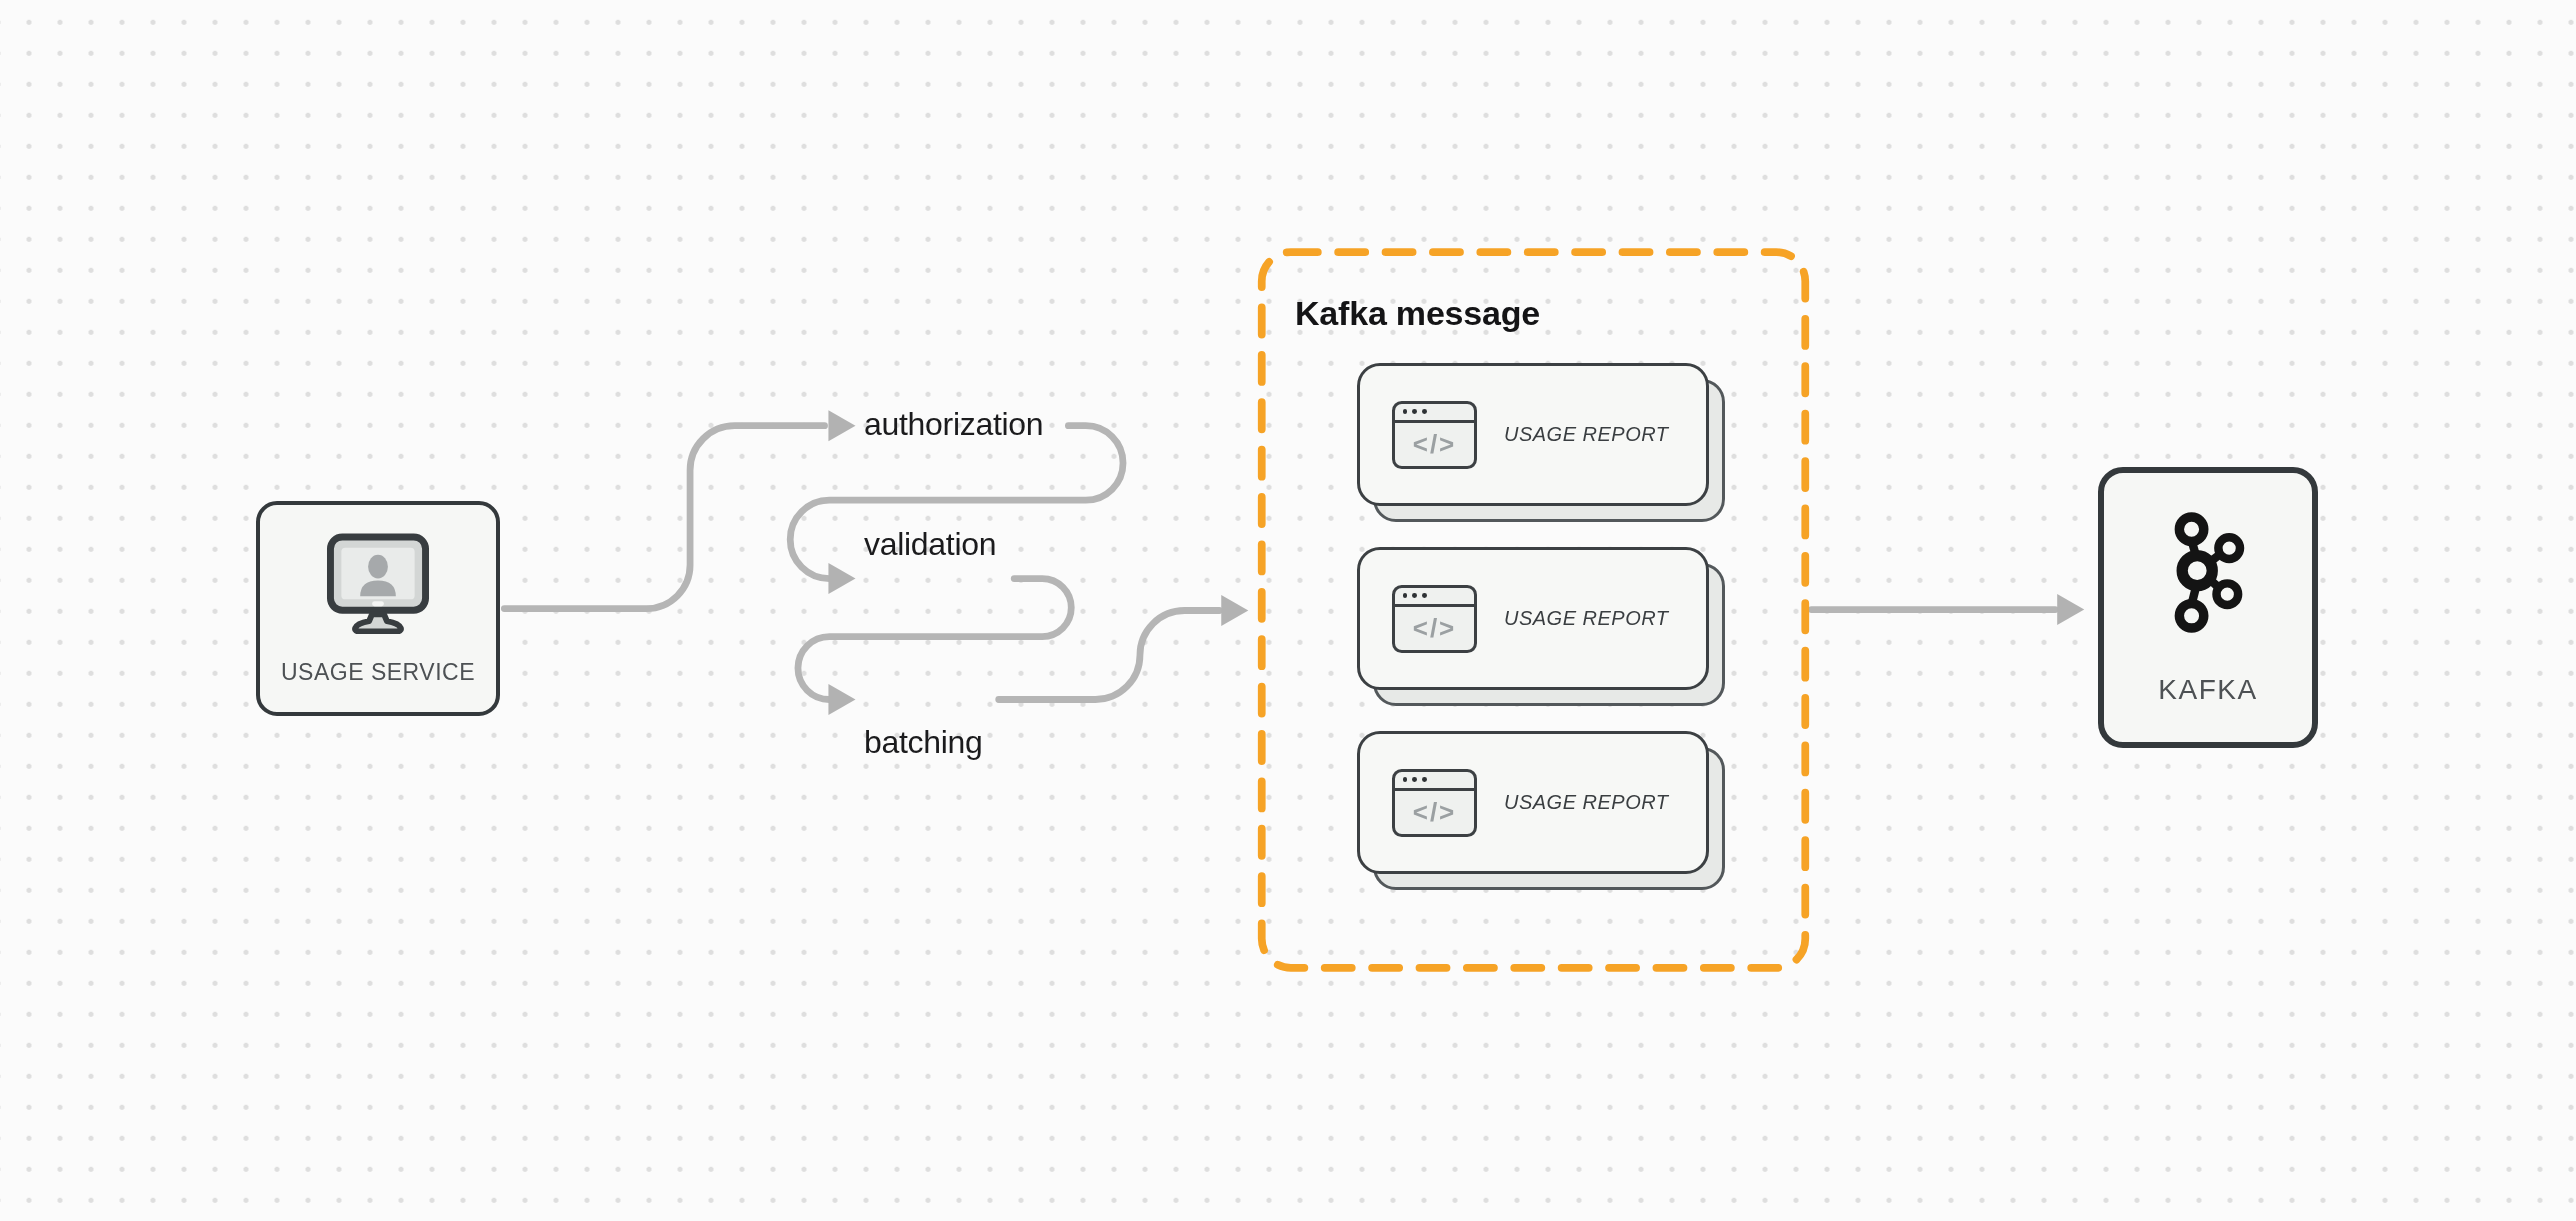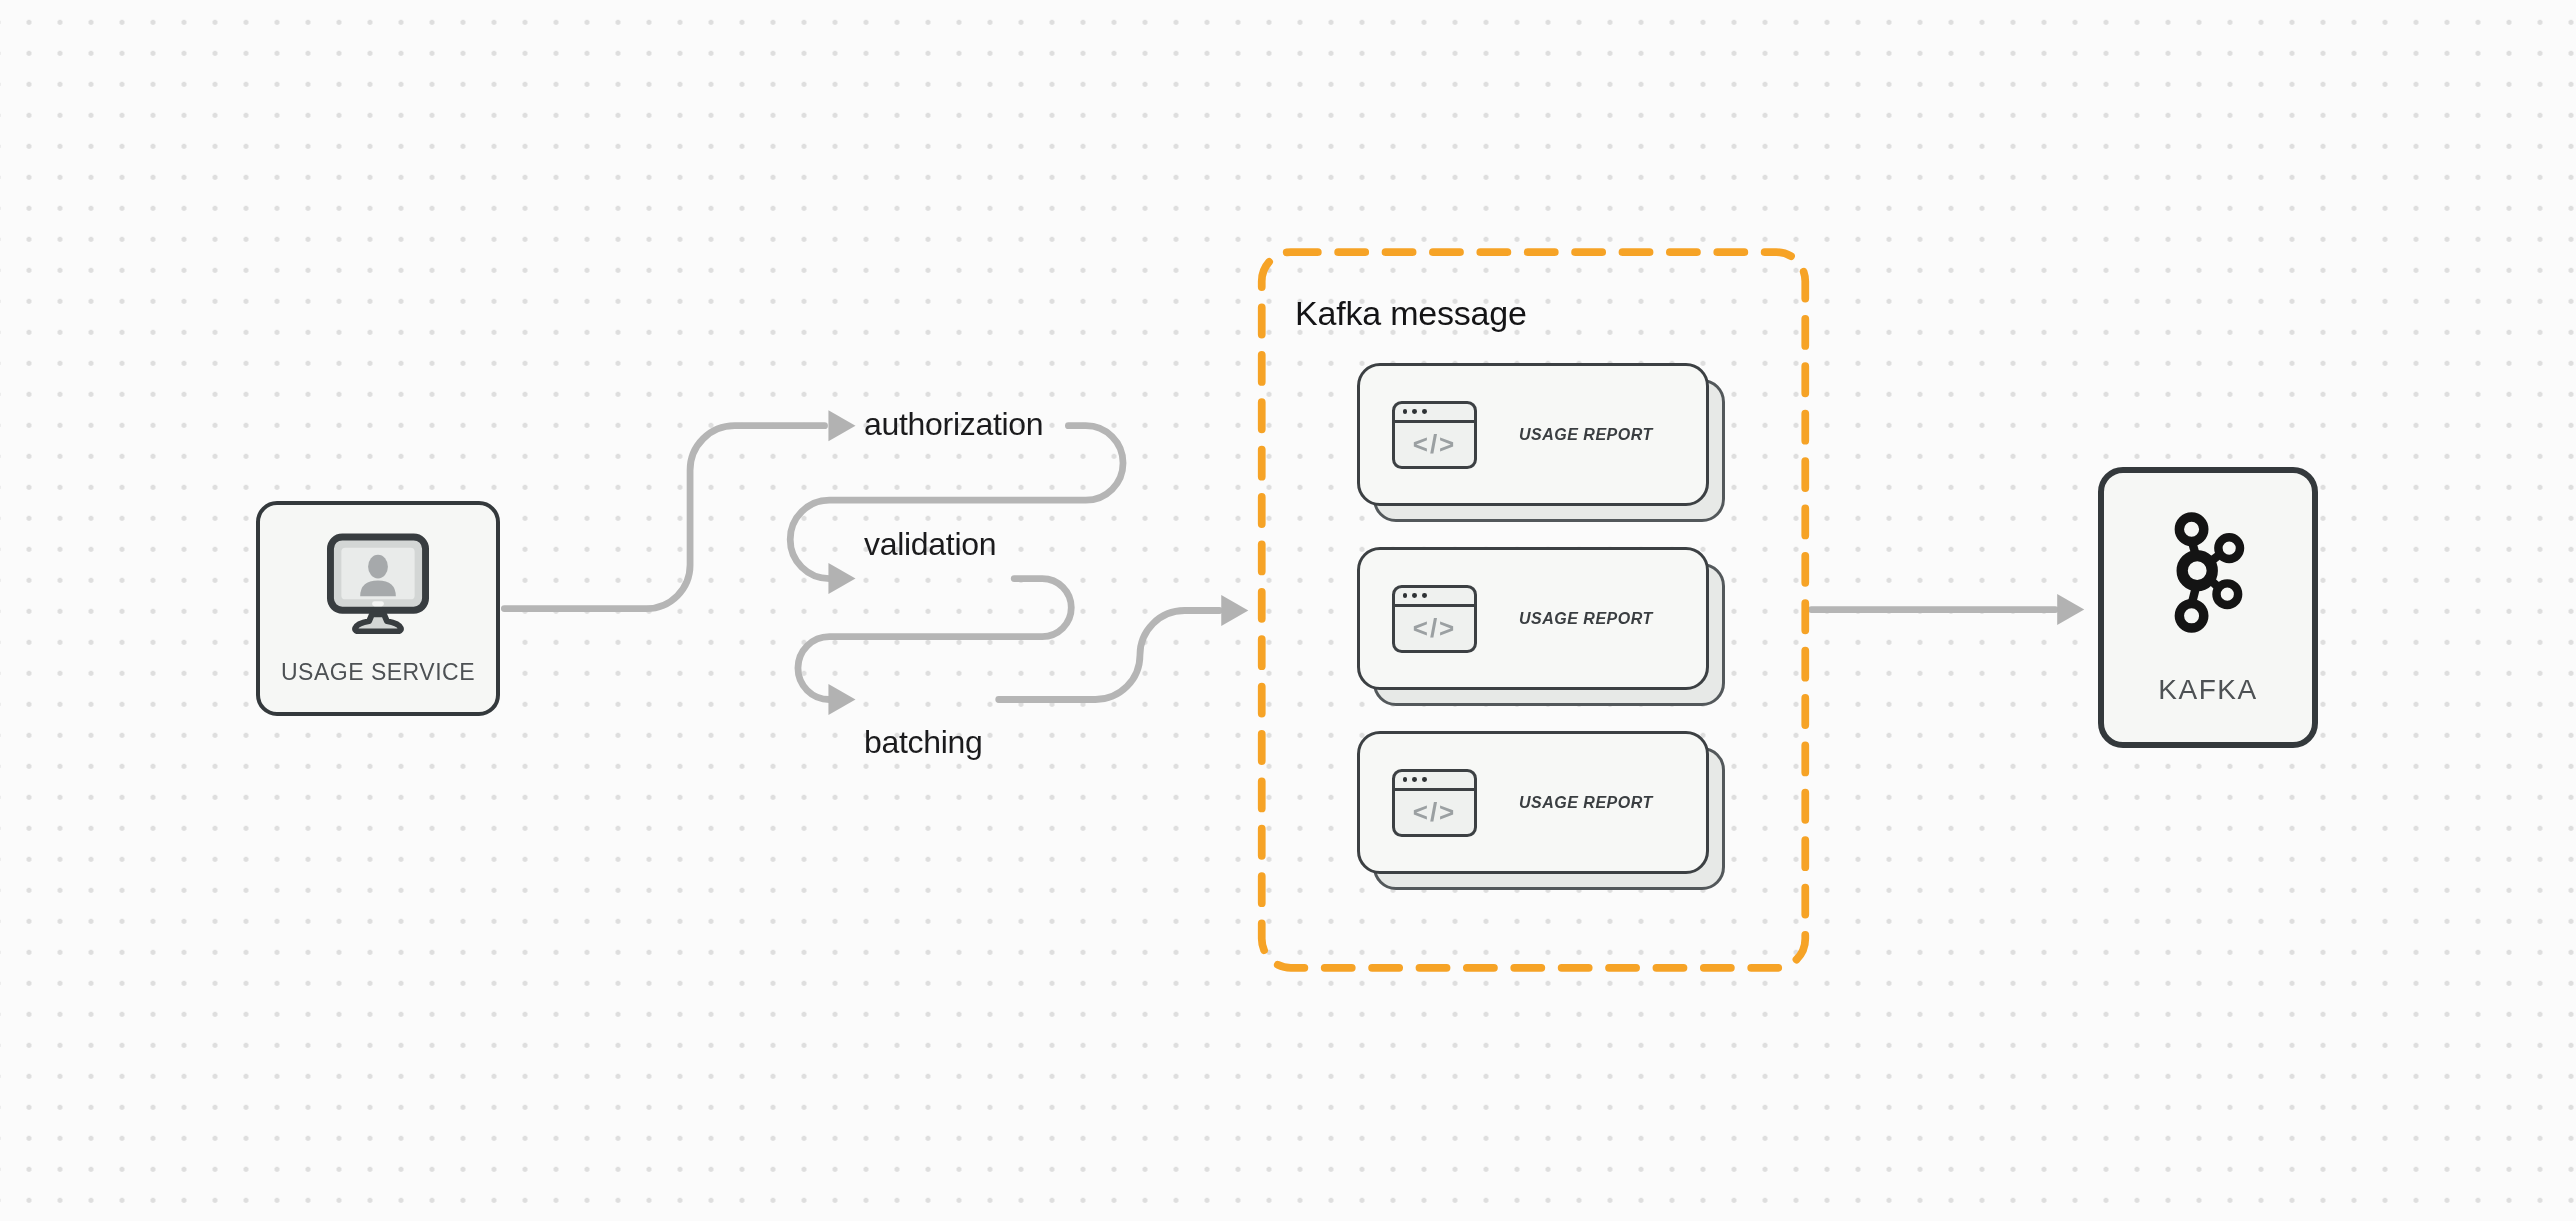--- a/index.html
+++ b/index.html
@@ -51,21 +51,21 @@
   .step-authorization{left:864px;top:426px;}
   .step-validation{left:864px;top:546px;}
   .step-batching{left:864px;top:700px;margin-top:44px;}
   
   .group{
     position:absolute;left:1254px;top:244px;width:559px;height:732px;
   }
   .group-border{position:absolute;left:0;top:0;}
   .group-title{
     position:absolute;left:41px;top:50px;
-    font-size:34px;font-weight:400;color:#141416;
+    font-size:34px;font-weight:700;color:#141416;
     letter-spacing:-0.2px;white-space:nowrap;
   }
   .card-stack{position:absolute;left:103px;width:352px;height:143px;}
   .card-stack-1{top:119px;}
   .card-stack-2{top:303px;}
   .card-stack-3{top:487px;}
   .card-shadow{
     position:absolute;left:15.5px;top:15.5px;width:352px;height:143px;
     box-sizing:border-box;
     background:#E7E9E7;
@@ -98,24 +98,24 @@
   }
   .code-window-dot{
     width:4.8px;height:4.8px;border-radius:50%;
     background:#2E3235;margin-right:4.8px;
   }
   .code-window-body{
     flex:1;display:flex;align-items:center;justify-content:center;
     color:#9BA0A2;font-weight:700;font-size:26px;letter-spacing:1.9px;
   }
   .card-text{
-    margin-left:42px;
+    margin-left:27px;
     font-style:italic;
-    font-size:16px;
-    font-weight:700;
+    font-size:20px;
+    font-weight:400;
     color:#3A3E41;
     letter-spacing:0.5px;
     white-space:nowrap;
   }
 </style>
 </head>
 <body>
 
 <div class="canvas">
 

